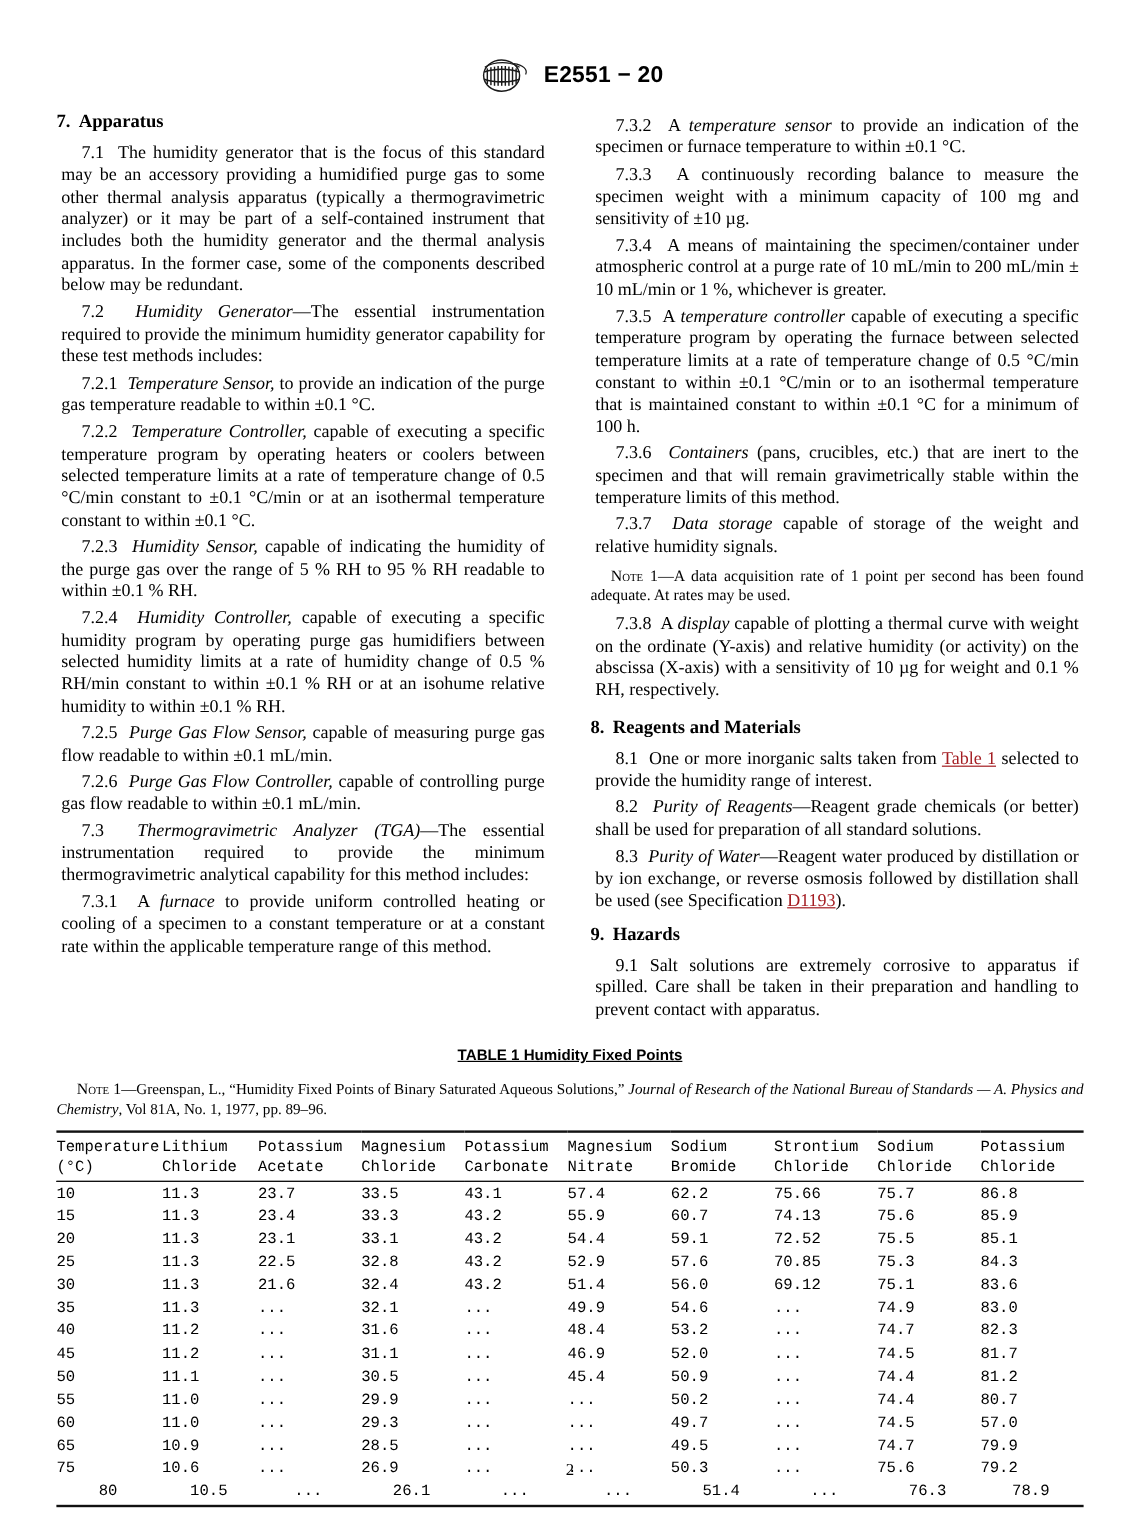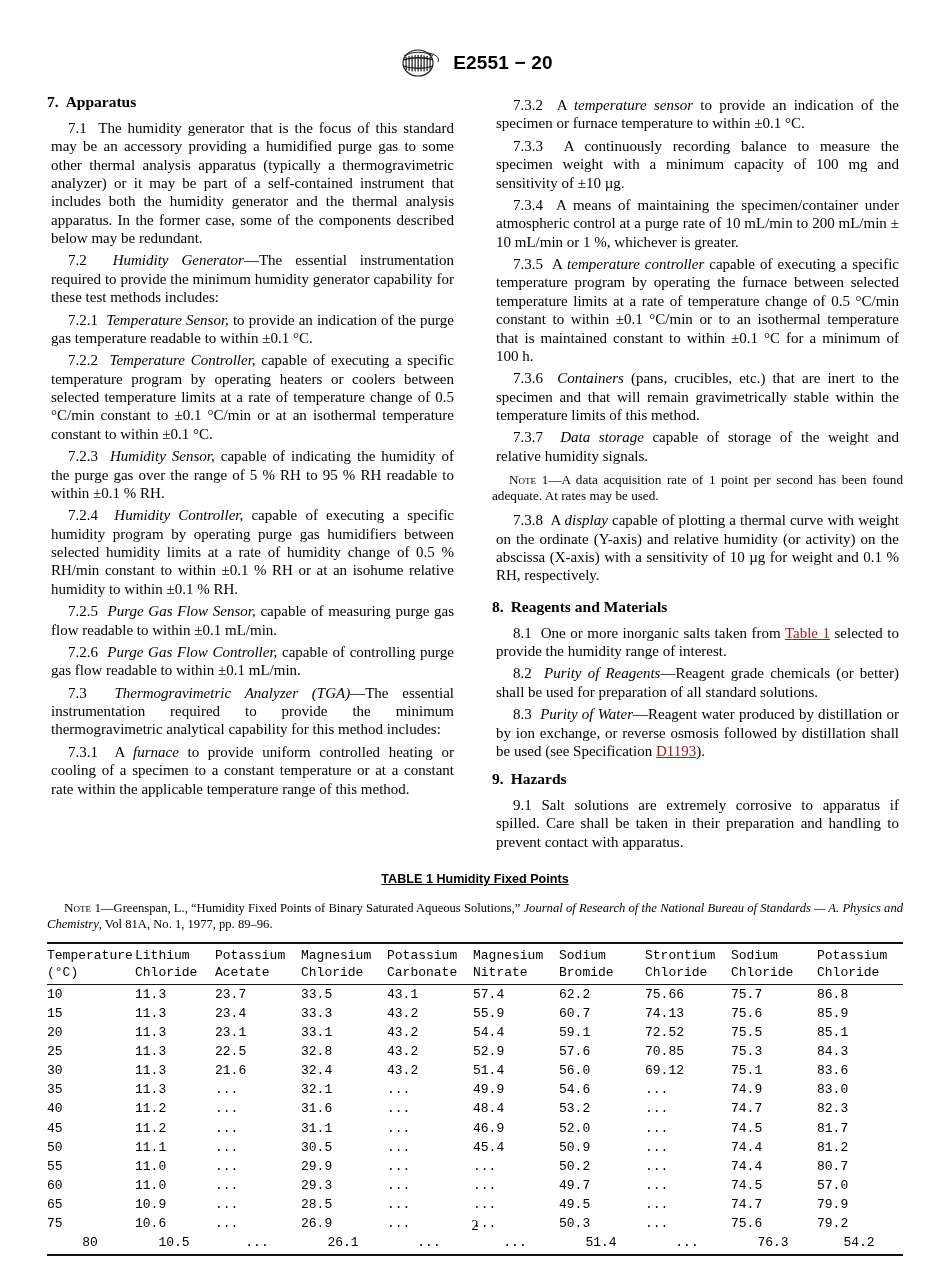--- a/index.html
+++ b/index.html
@@ -439,20 +439,20 @@
         <tr>
           <td>80</td>
           <td>10.5</td>
           <td>...</td>
           <td>26.1</td>
           <td>...</td>
           <td>...</td>
           <td>51.4</td>
           <td>...</td>
           <td>76.3</td>
-          <td>54.2</td>
+          <td>78.9</td>
         </tr>
       </tbody>
   </table>
   <div class="tbl-rule-bottom"></div>
 </div>
 
 <div class="page-number">2</div>
 
 </body></html>

